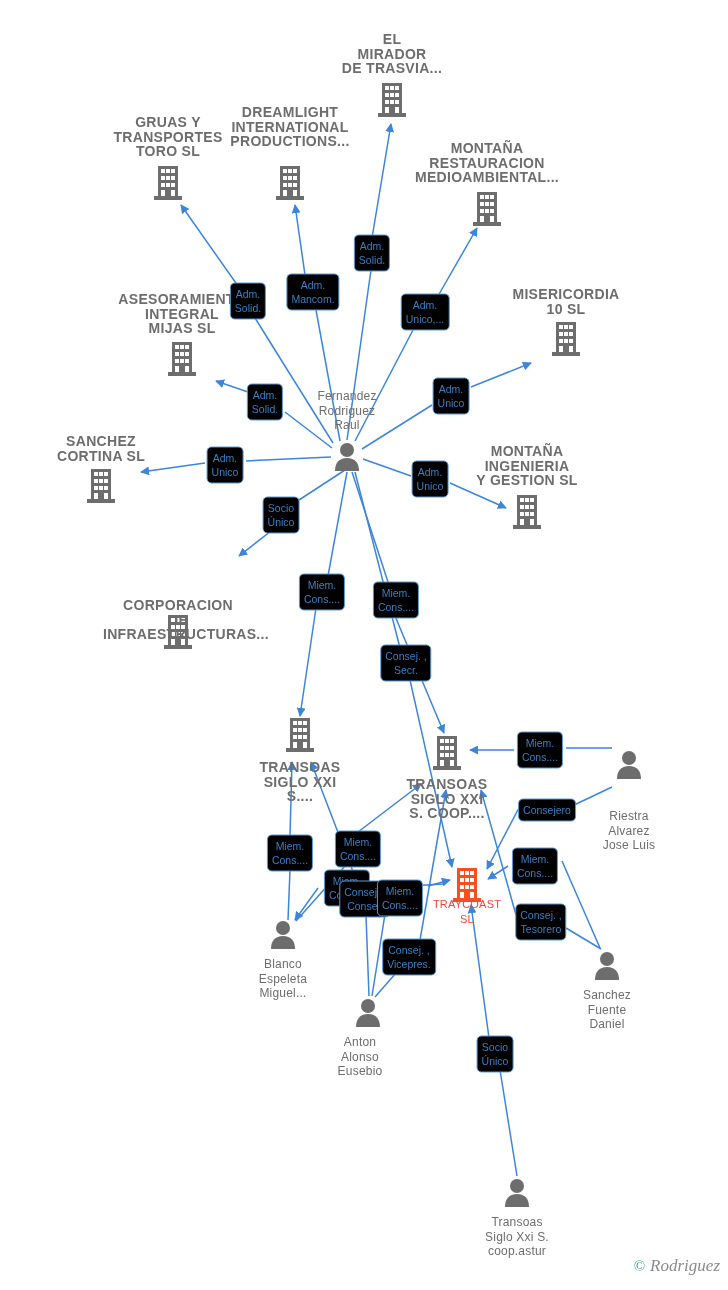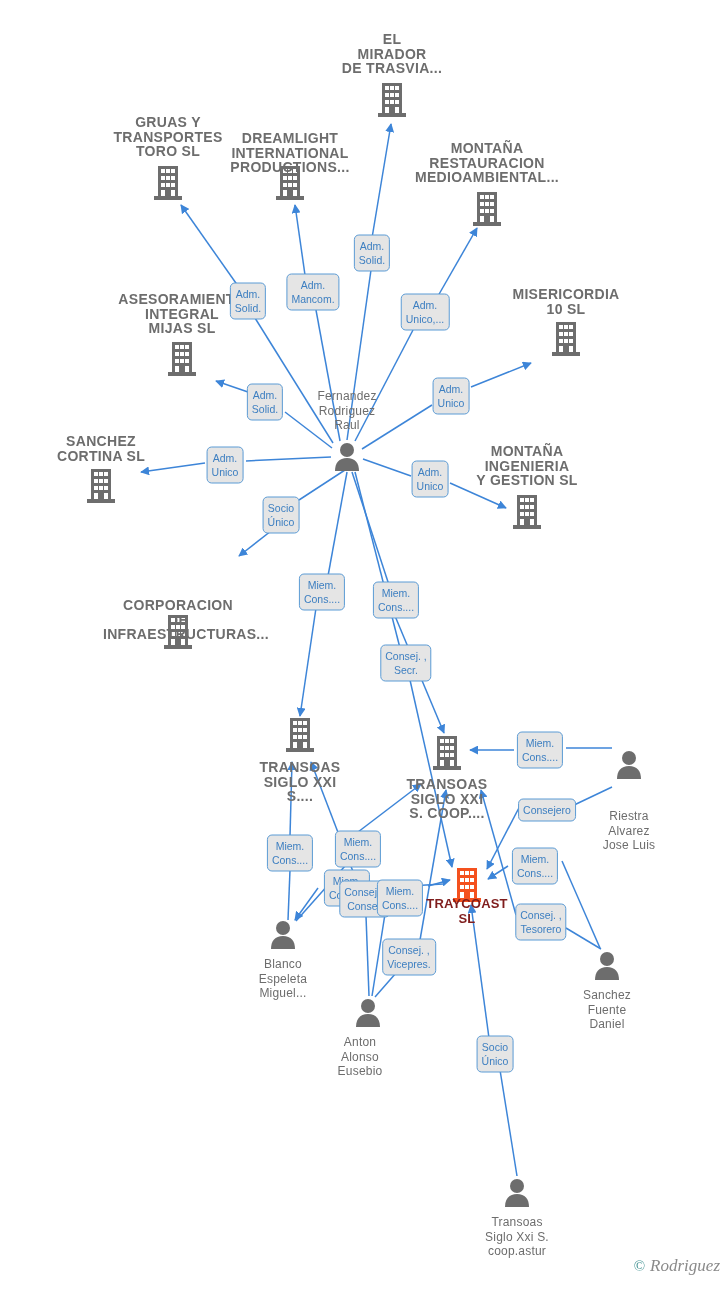--- a/index.html
+++ b/index.html
@@ -41,34 +41,34 @@
   }
   .node-company .node-label {
     font-weight: bold;
     letter-spacing: 0.3px;
   }
   .node-person .node-label {
     font-weight: normal;
     font-size: 12px;
   }
   .node-focus .node-label {
-    font-weight: bold;
-    color: #7f1d1d;
-    font-size: 13px;
+    font-weight: normal;
+    color: #ef4444;
+    font-size: 11px;
     letter-spacing: 0.2px;
   }
   .ico {
     display: block;
     margin: 0 auto;
     line-height: 0;
   }
   .lbl {
     position: absolute;
     box-sizing: border-box;
-    background: #e5e5e5;
+    background: #000000;
     border: 1.4px solid #5b9bd5;
     border-radius: 5px;
     color: #3d7fc1;
     font-size: 10.5px;
     line-height: 14px;
     text-align: center;
     padding: 3px 4px 4px 4px;
     white-space: pre-line;
     transform: translate(-50%, -50%);
   }
@@ -195,21 +195,21 @@
               <rect x="13" y="11" width="4" height="4"></rect>
               <rect x="18" y="11" width="4" height="4"></rect>
               <rect x="8" y="18" width="4" height="4"></rect>
               <rect x="13" y="18" width="4" height="4"></rect>
               <rect x="18" y="18" width="4" height="4"></rect>
               <rect x="8" y="25" width="4" height="6"></rect>
               <rect x="18" y="25" width="4" height="6"></rect>
             </g>
           </svg></span>
       </div>
-      <div class="node node-company" style="left: 290px; top: 131px;">
+      <div class="node node-company" style="left: 290px; top: 105px;">
         <div class="node-label">DREAMLIGHT
 INTERNATIONAL
 PRODUCTIONS...</div>
       </div>
       <div class="node node-company" style="left: 487px; top: 191px;">
         <span class="ico"><svg width="30" height="36" viewBox="0 0 30 36" xmlns="http://www.w3.org/2000/svg">
             <rect x="5" y="1" width="20" height="30" fill="#6d6d6d"></rect>
             <rect x="1" y="31" width="28" height="4" fill="#6d6d6d"></rect>
             <g fill="#ffffff">
               <rect x="8" y="4" width="4" height="4"></rect>

